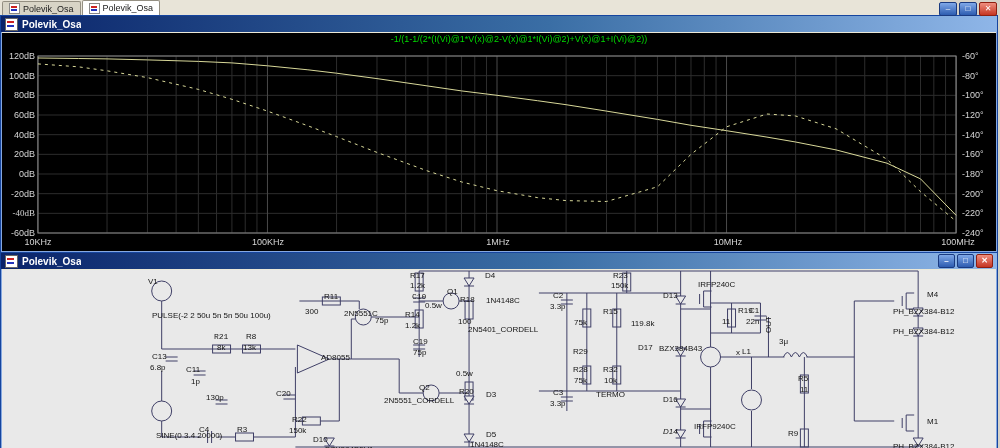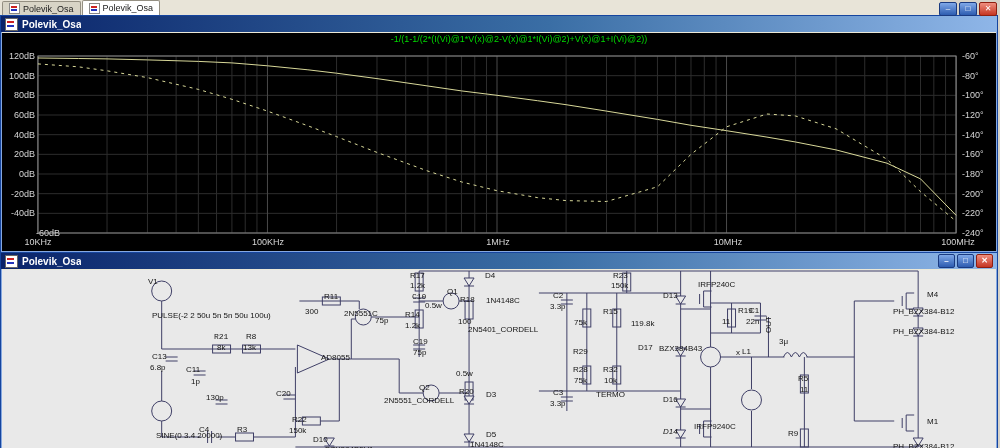--- a/index.html
+++ b/index.html
@@ -115,22 +115,22 @@
         </svg>
       <div class="expr" style="color: rgb(0, 216, 0); padding-left: 40px;">-1/(1-1/(2*(I(Vi)@1*V(x)@2-V(x)@1*I(Vi)@2)+V(x)@1+I(Vi)@2))</div>
     <div class="tick l" style="left: 0px; top: 18px; color: rgb(214, 214, 214);">120dB</div>
         <div class="tick l" style="left: 0px; top: 37.6667px; color: rgb(214, 214, 214);">100dB</div>
         <div class="tick l" style="left: 0px; top: 57.3333px; color: rgb(214, 214, 214);">80dB</div>
         <div class="tick l" style="left: 0px; top: 77px; color: rgb(214, 214, 214);">60dB</div>
         <div class="tick l" style="left: 0px; top: 96.6667px; color: rgb(214, 214, 214);">40dB</div>
         <div class="tick l" style="left: 0px; top: 116.333px; color: rgb(214, 214, 214);">20dB</div>
         <div class="tick l" style="left: 0px; top: 136px; color: rgb(214, 214, 214);">0dB</div>
         <div class="tick l" style="left: 0px; top: 155.667px; color: rgb(214, 214, 214);">-20dB</div>
-        <div class="tick l" style="left: 0px; top: 175.333px; color: rgb(214, 214, 214);">-40dB</div>
-        <div class="tick l" style="left: 0px; top: 195px; color: rgb(214, 214, 214); padding-left: 25px;">-60dB</div>
+        <div class="tick l" style="left: 0px; top: 175.333px; color: rgb(214, 214, 214); font-family: Liberation Serif, serif;">-40dB</div>
+        <div class="tick l" style="left: 0px; top: 195px; color: rgb(214, 214, 214);">-60dB</div>
         <div class="tick" style="left: 960px; top: 18px; color: rgb(214, 214, 214);">-60°</div>
         <div class="tick" style="left: 960px; top: 37.6667px; color: rgb(214, 214, 214);">-80°</div>
         <div class="tick" style="left: 960px; top: 57.3333px; color: rgb(214, 214, 214);">-100°</div>
         <div class="tick" style="left: 960px; top: 77px; color: rgb(214, 214, 214);">-120°</div>
         <div class="tick" style="left: 960px; top: 96.6667px; color: rgb(214, 214, 214);">-140°</div>
         <div class="tick" style="left: 960px; top: 116.333px; color: rgb(214, 214, 214);">-160°</div>
         <div class="tick" style="left: 960px; top: 136px; color: rgb(214, 214, 214);">-180°</div>
         <div class="tick" style="left: 960px; top: 155.667px; color: rgb(214, 214, 214);">-200°</div>
         <div class="tick" style="left: 960px; top: 175.333px; color: rgb(214, 214, 214);">-220°</div>
         <div class="tick" style="left: 960px; top: 195px; color: rgb(214, 214, 214);">-240°</div>

